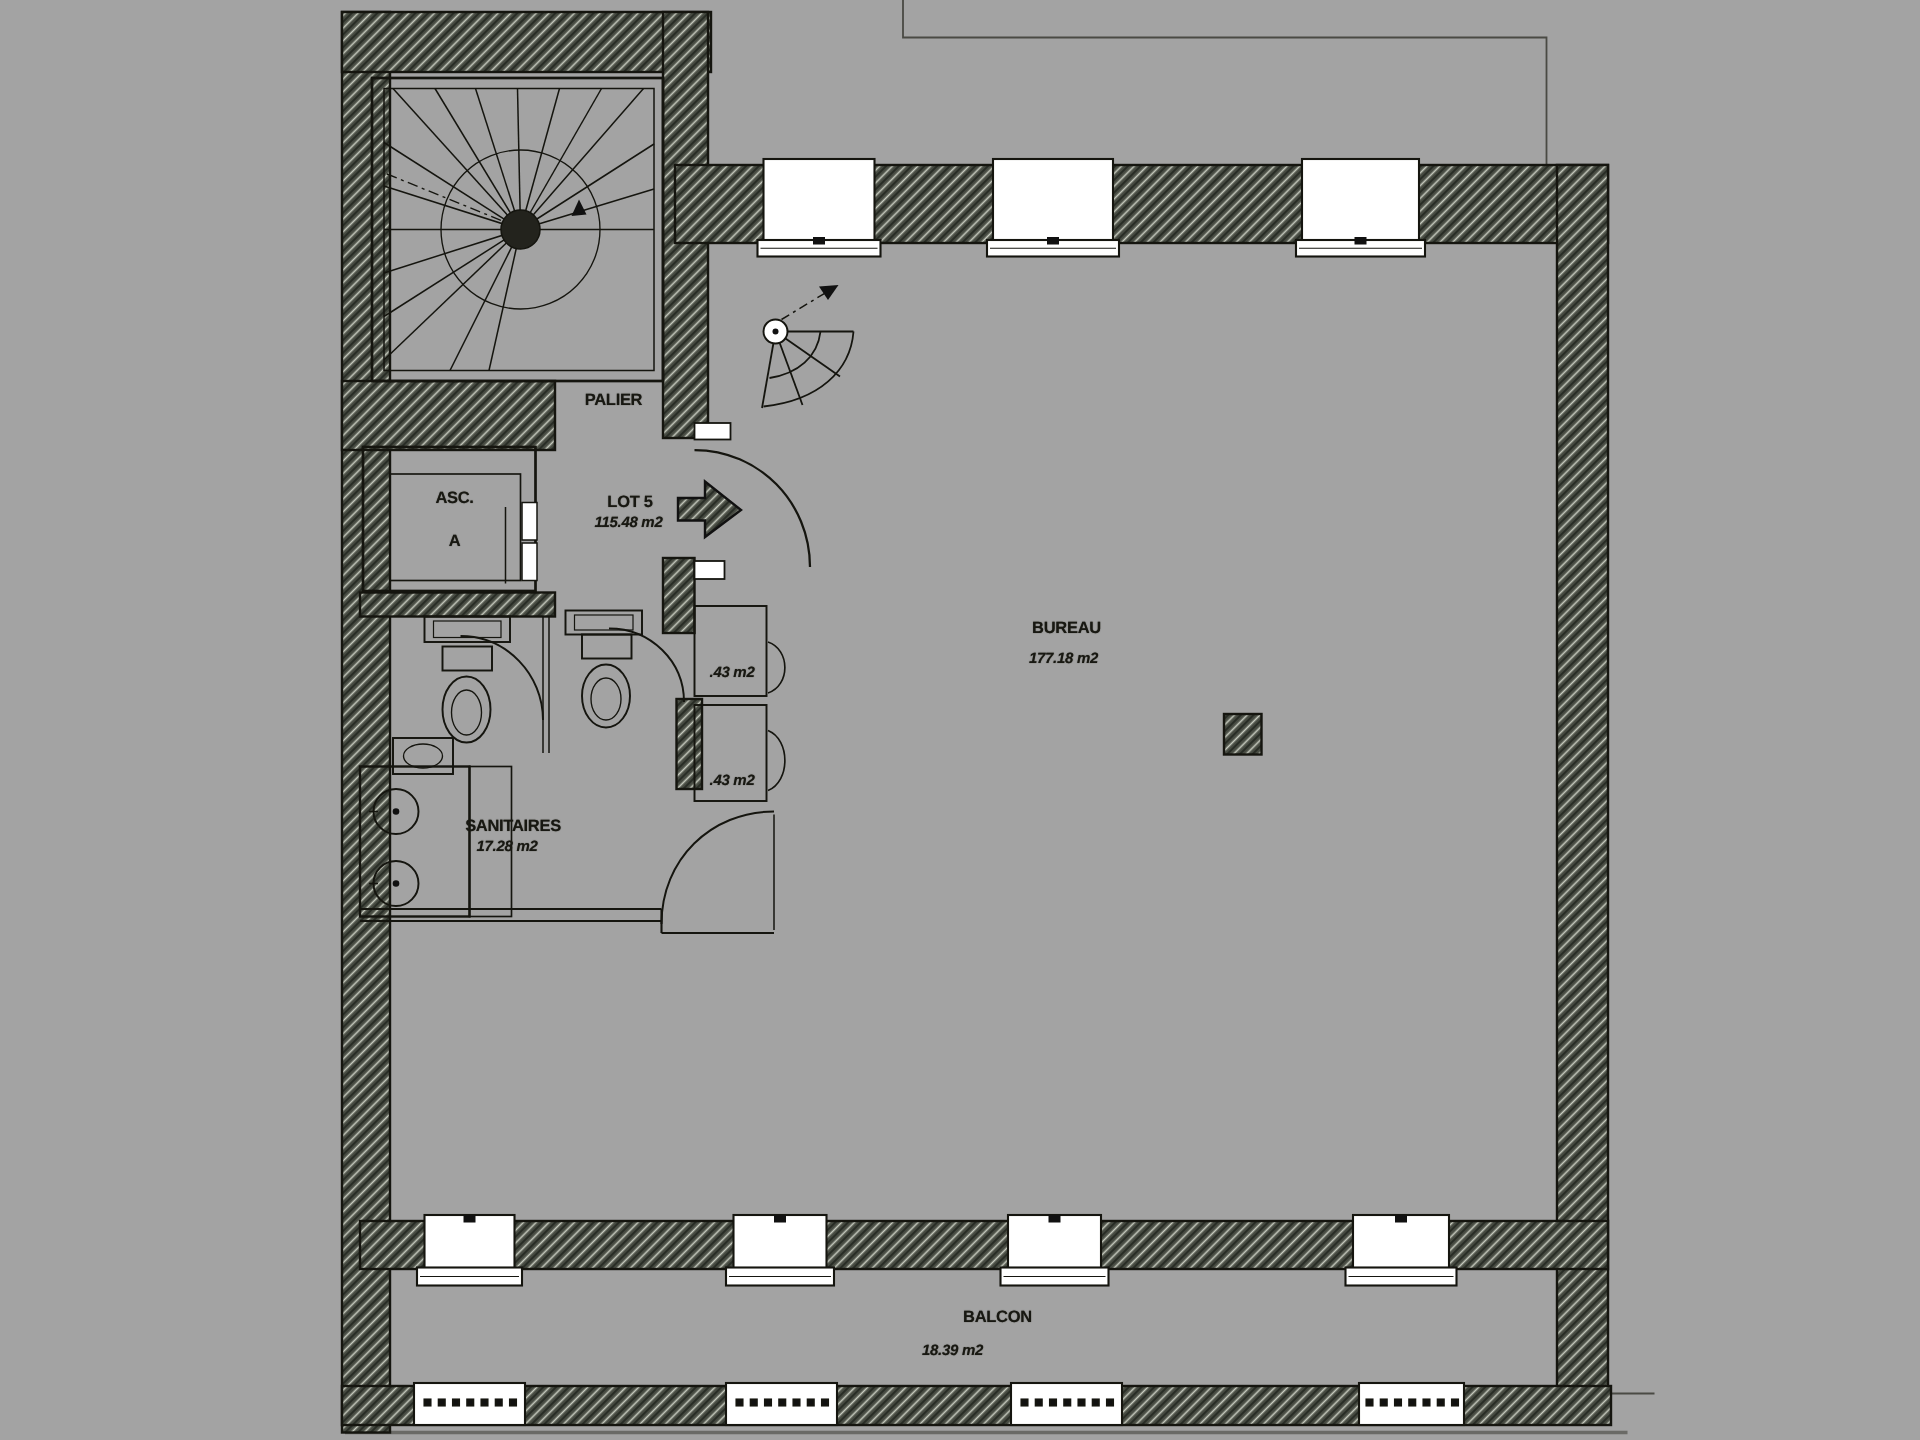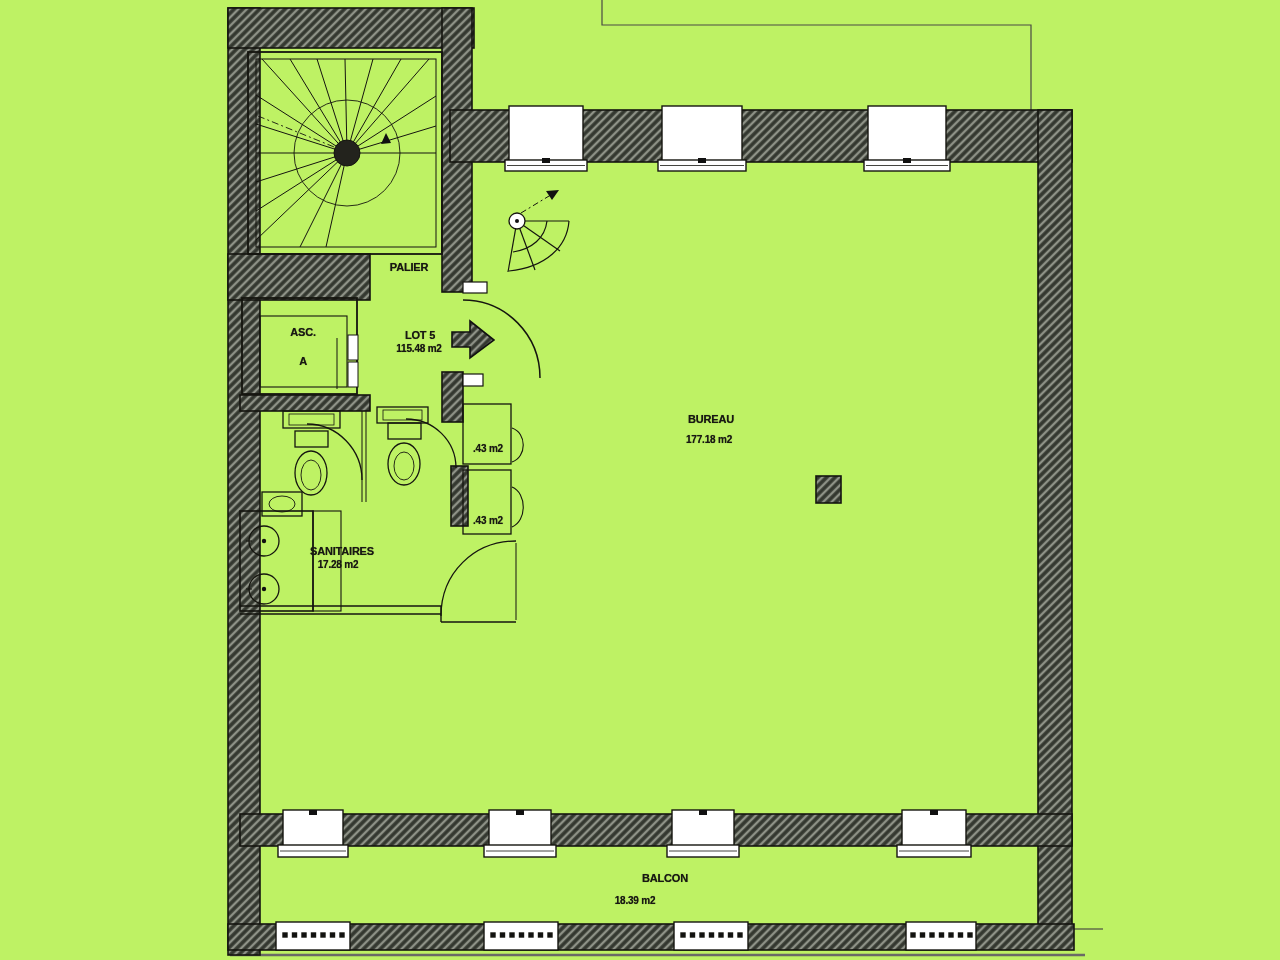--- a/index.html
+++ b/index.html
@@ -1,23 +1,23 @@
 <!DOCTYPE html>
 <html><head>
 <meta charset="utf-8">
 <style>
   html,body{margin:0;padding:0;background:#ffffff;}
-  .stage{position:relative;width:1280px;height:960px;background:#bef264;overflow:hidden;
+  .stage{position:relative;width:1280px;height:960px;background:#a3a3a3;overflow:hidden;
          font-family:"Liberation Sans",sans-serif;}
   .stage svg{position:absolute;left:0;top:0;}
   .lbl{position:absolute;transform:translateX(-50%);
        font:bold 11px/1.2 "Liberation Sans",sans-serif;
        color:#181812;white-space:nowrap;letter-spacing:-0.2px;
        text-shadow:0 0 0.7px rgba(30,30,20,.75);}
-  .lbl.area{font-size:10px;}
+  .lbl.area{font-size:10px;font-style:italic;}
 </style>
 </head>
 <body>
 
 <div class="stage">
 
 <svg width="1280" height="960" viewBox="0 0 1280 960">
   <defs>
     <pattern id="hatch" width="6" height="6" patternUnits="userSpaceOnUse" patternTransform="rotate(-45)">
       <rect width="6" height="6" fill="#474b42"></rect>

